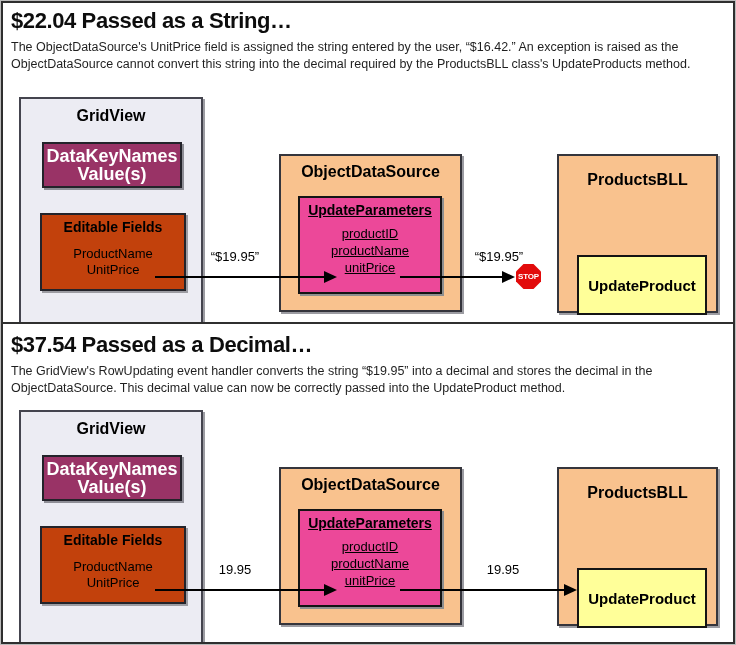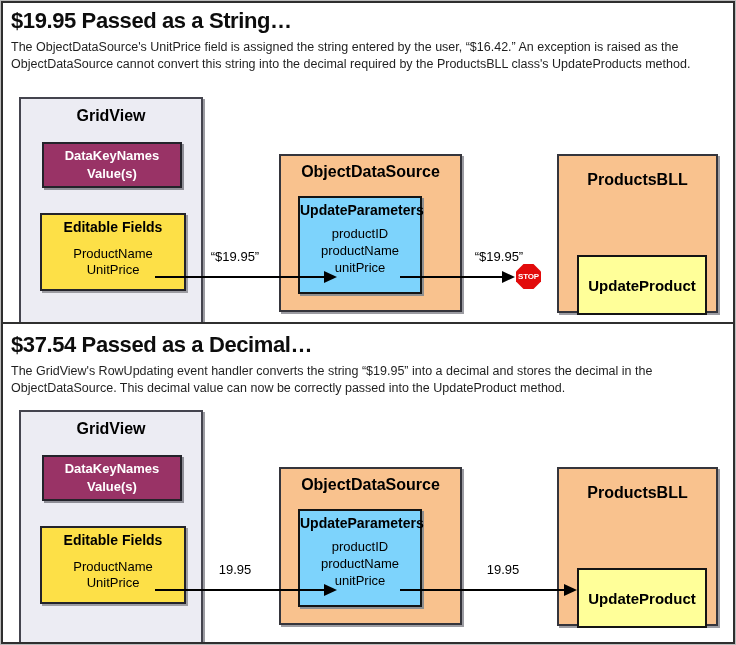--- a/index.html
+++ b/index.html
@@ -43,37 +43,38 @@
   #panel1 .diagram { top: 94px; }
   #panel2 .diagram { top: 86px; }
 
   .box { position: absolute; border: 2px solid #1e1e26; box-shadow: 2px 2px 0 #9c9ca2; }
 
   .gv { left: 16px; top: 0; width: 184px; height: 260px; background: #ECECF3; border-color: #44444e; }
   .gv-title { margin-top: 8px; text-align: center; font-size: 16px; font-weight: bold; }
   .dkn {
     position: absolute; left: 21px; top: 43px; width: 140px; height: 46px;
     background: #993366; border: 2px solid #23232a; box-shadow: 2px 2px 0 #8e8e96;
-    color: #fff; text-align: center; font-weight: bold; font-size: 13px; line-height: 18px;
+    color: #fff; text-align: center; font-weight: bold; font-size: 18px; line-height: 18px;
     padding-top: 3px;
   }
   .ef {
     position: absolute; left: 19px; top: 114px; width: 146px; height: 78px;
-    background: #fde047; border: 2px solid #23232a; box-shadow: 2px 2px 0 #9c9ca2;
+    background: #c2410c; border: 2px solid #23232a; box-shadow: 2px 2px 0 #9c9ca2;
     text-align: center;
   }
   .ef-title { margin-top: 4px; font-weight: bold; font-size: 14px; }
   .ef-fields { margin-top: 11px; font-size: 13px; line-height: 16px; }
 
   .ods { left: 276px; top: 57px; width: 183px; height: 158px; background: #F9C28E; border-color: #35353c; }
   .ods-title { margin-top: 7px; text-align: center; font-weight: bold; font-size: 16px; }
   .up {
-    position: absolute; left: 17px; top: 40px; width: 124px; height: 98px;
-    background: #7dd3fc; border: 2px solid #141414; box-shadow: 2px 2px 0 #8f8f8f;
+    position: absolute; left: 17px; top: 40px; width: 144px; height: 98px;
+    background: #ec4899; border: 2px solid #141414; box-shadow: 2px 2px 0 #8f8f8f;
     text-align: center;
+    text-decoration: underline;
   }
   .up-title { margin-top: 4px; font-weight: bold; font-size: 14px; }
   .up-items { margin-top: 7px; font-size: 13px; line-height: 17px; }
 
   .bll { left: 554px; top: 57px; width: 161px; height: 159px; background: #F9C28E; border-color: #35353c; }
   .bll-title { margin-top: 15px; text-align: center; font-weight: bold; font-size: 16px; }
   .upd {
     position: absolute; left: 18px; top: 99px; width: 130px; height: 60px;
     background: #FFFF99; border: 2px solid #141414;
     display: flex; align-items: center; justify-content: center;
@@ -113,21 +114,21 @@
     color: #fff; font-weight: bold; font-size: 8px; letter-spacing: -0.2px;
   }
 </style>
 </head>
 <body>
 
 <div class="frame">
 <div class="inner">
 
   <div class="panel" id="panel1">
-    <div class="ptitle">$19.95 Passed as a String…</div>
+    <div class="ptitle">$22.04 Passed as a String…</div>
     <div class="pdesc">The ObjectDataSource's UnitPrice field is assigned the string entered by the user, “$16.42.” An exception is raised as the ObjectDataSource cannot convert this string into the decimal required by the ProductsBLL class's UpdateProducts method.</div>
 
     <div class="diagram">
 
       <div class="box gv">
         <div class="gv-title">GridView</div>
         <div class="dkn">
           <div>DataKeyNames</div>
           <div>Value(s)</div>
         </div>

